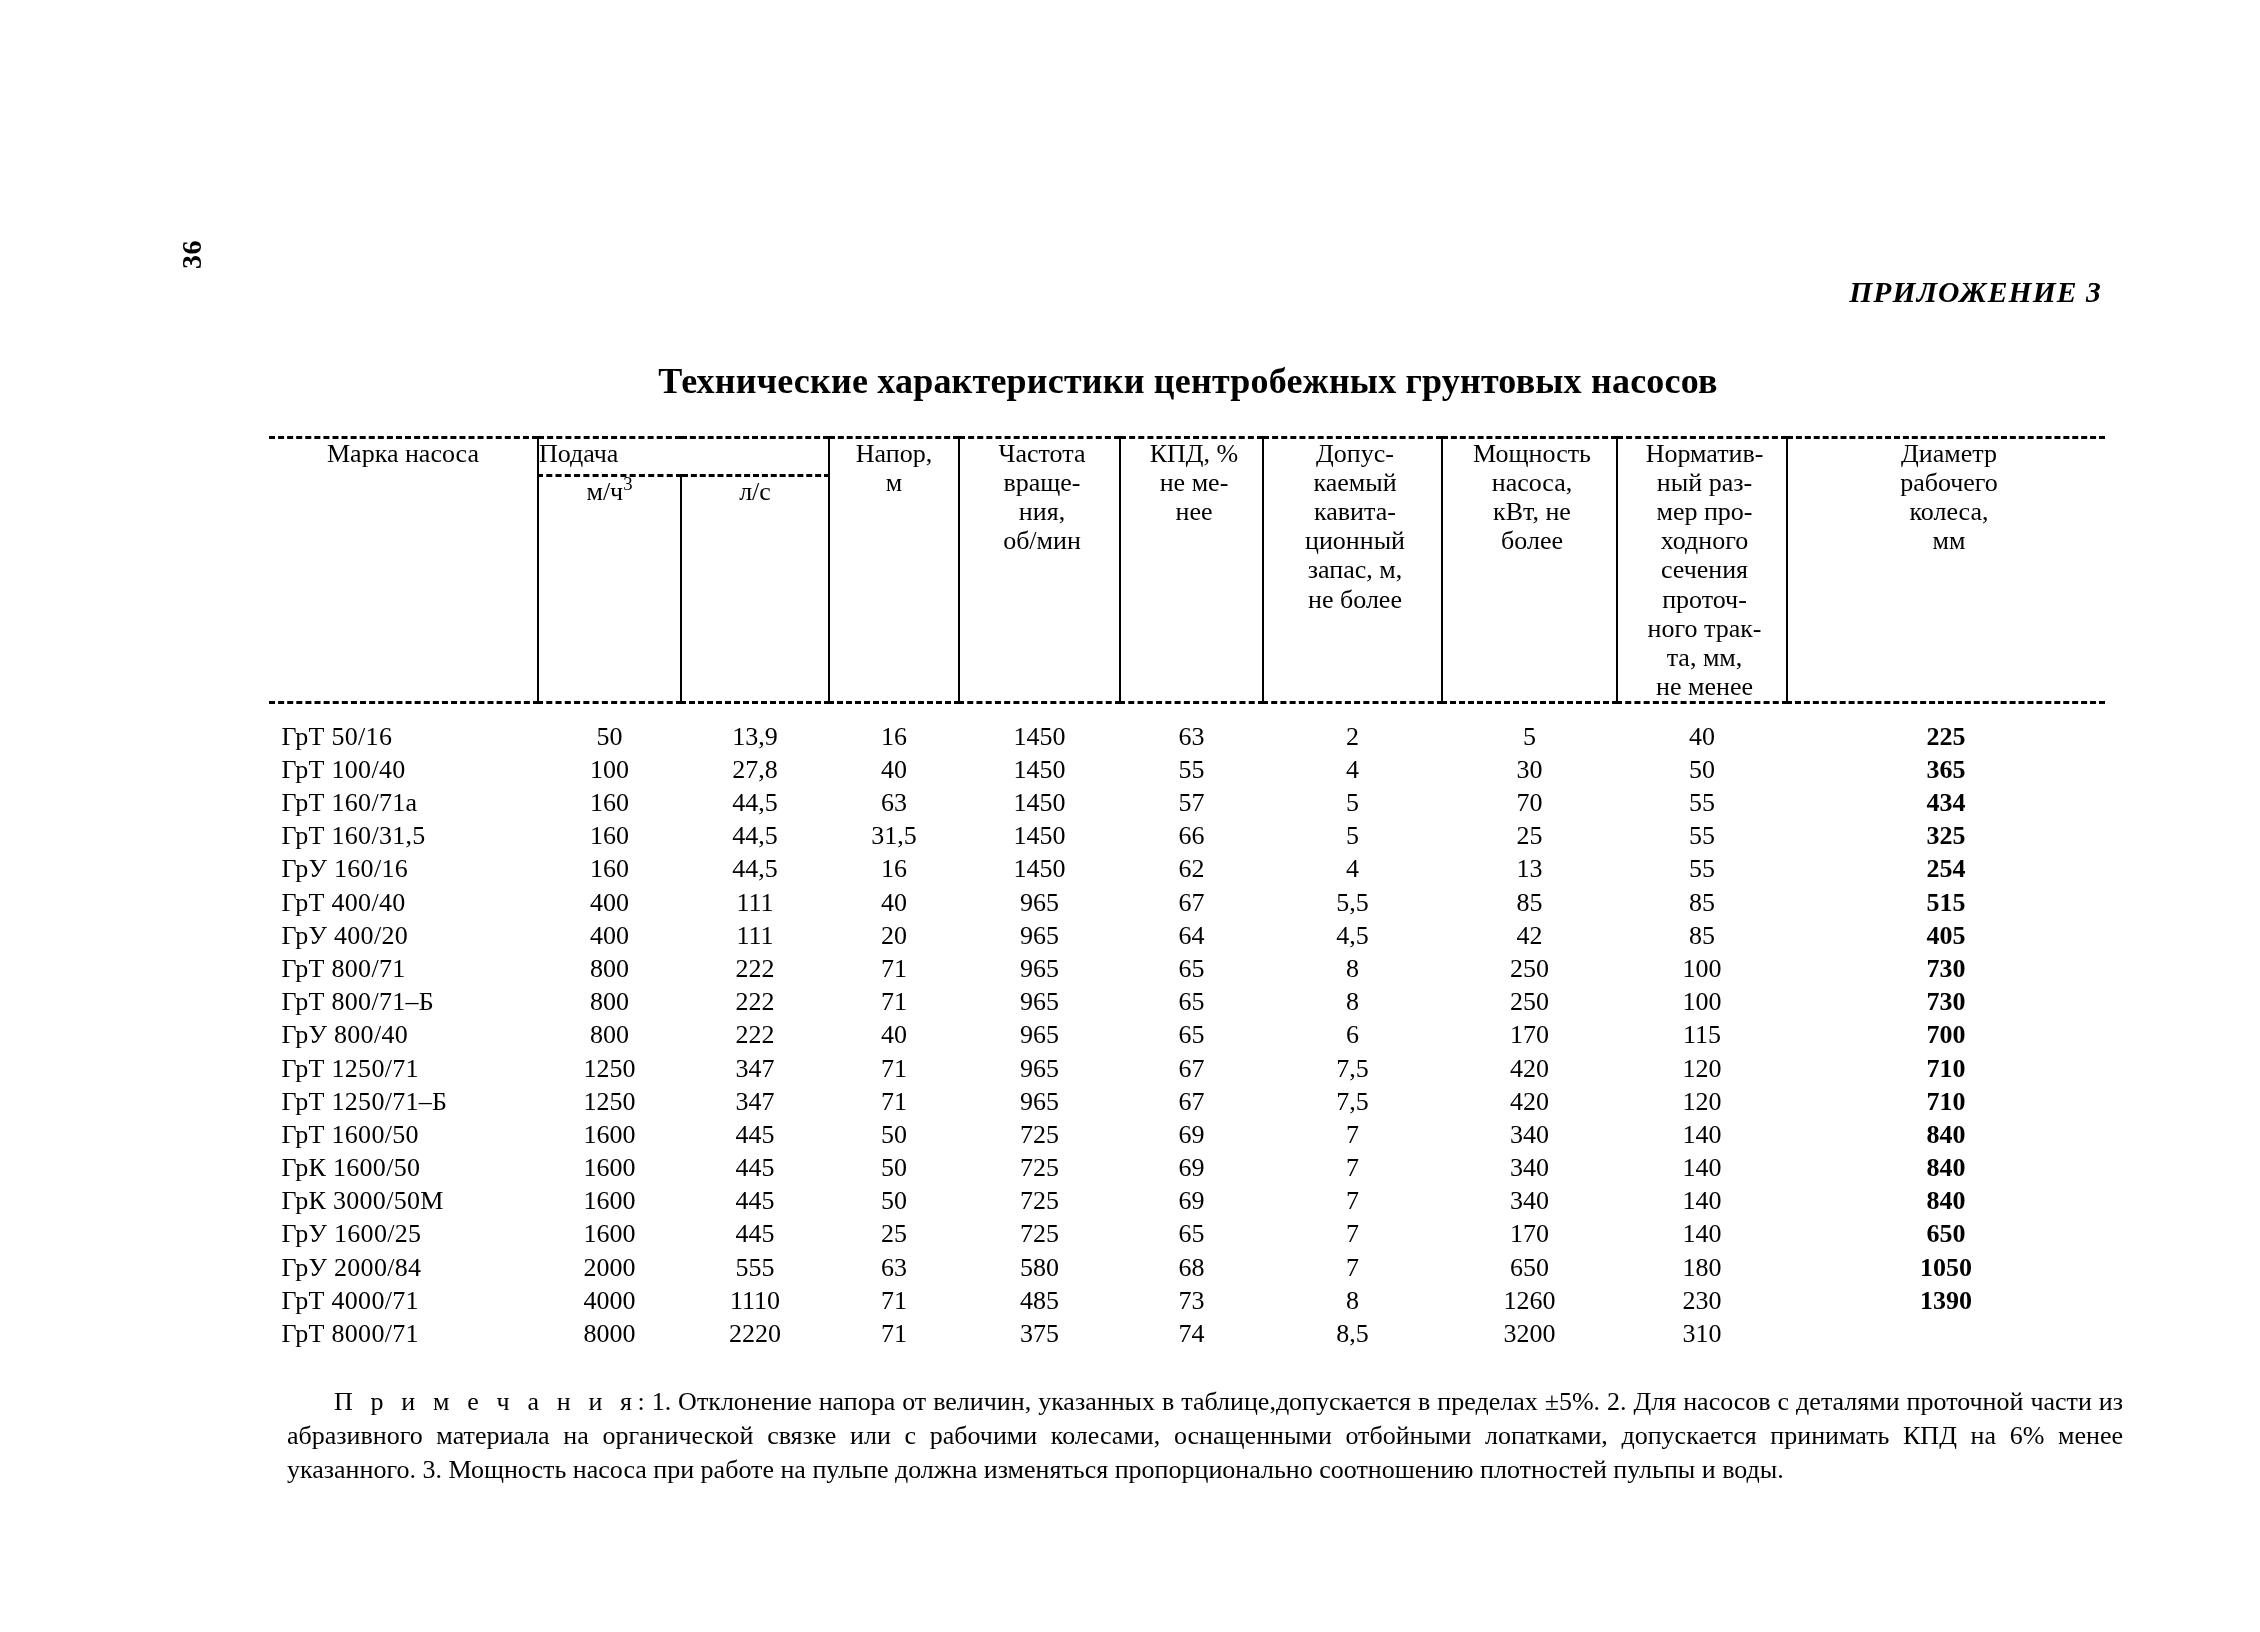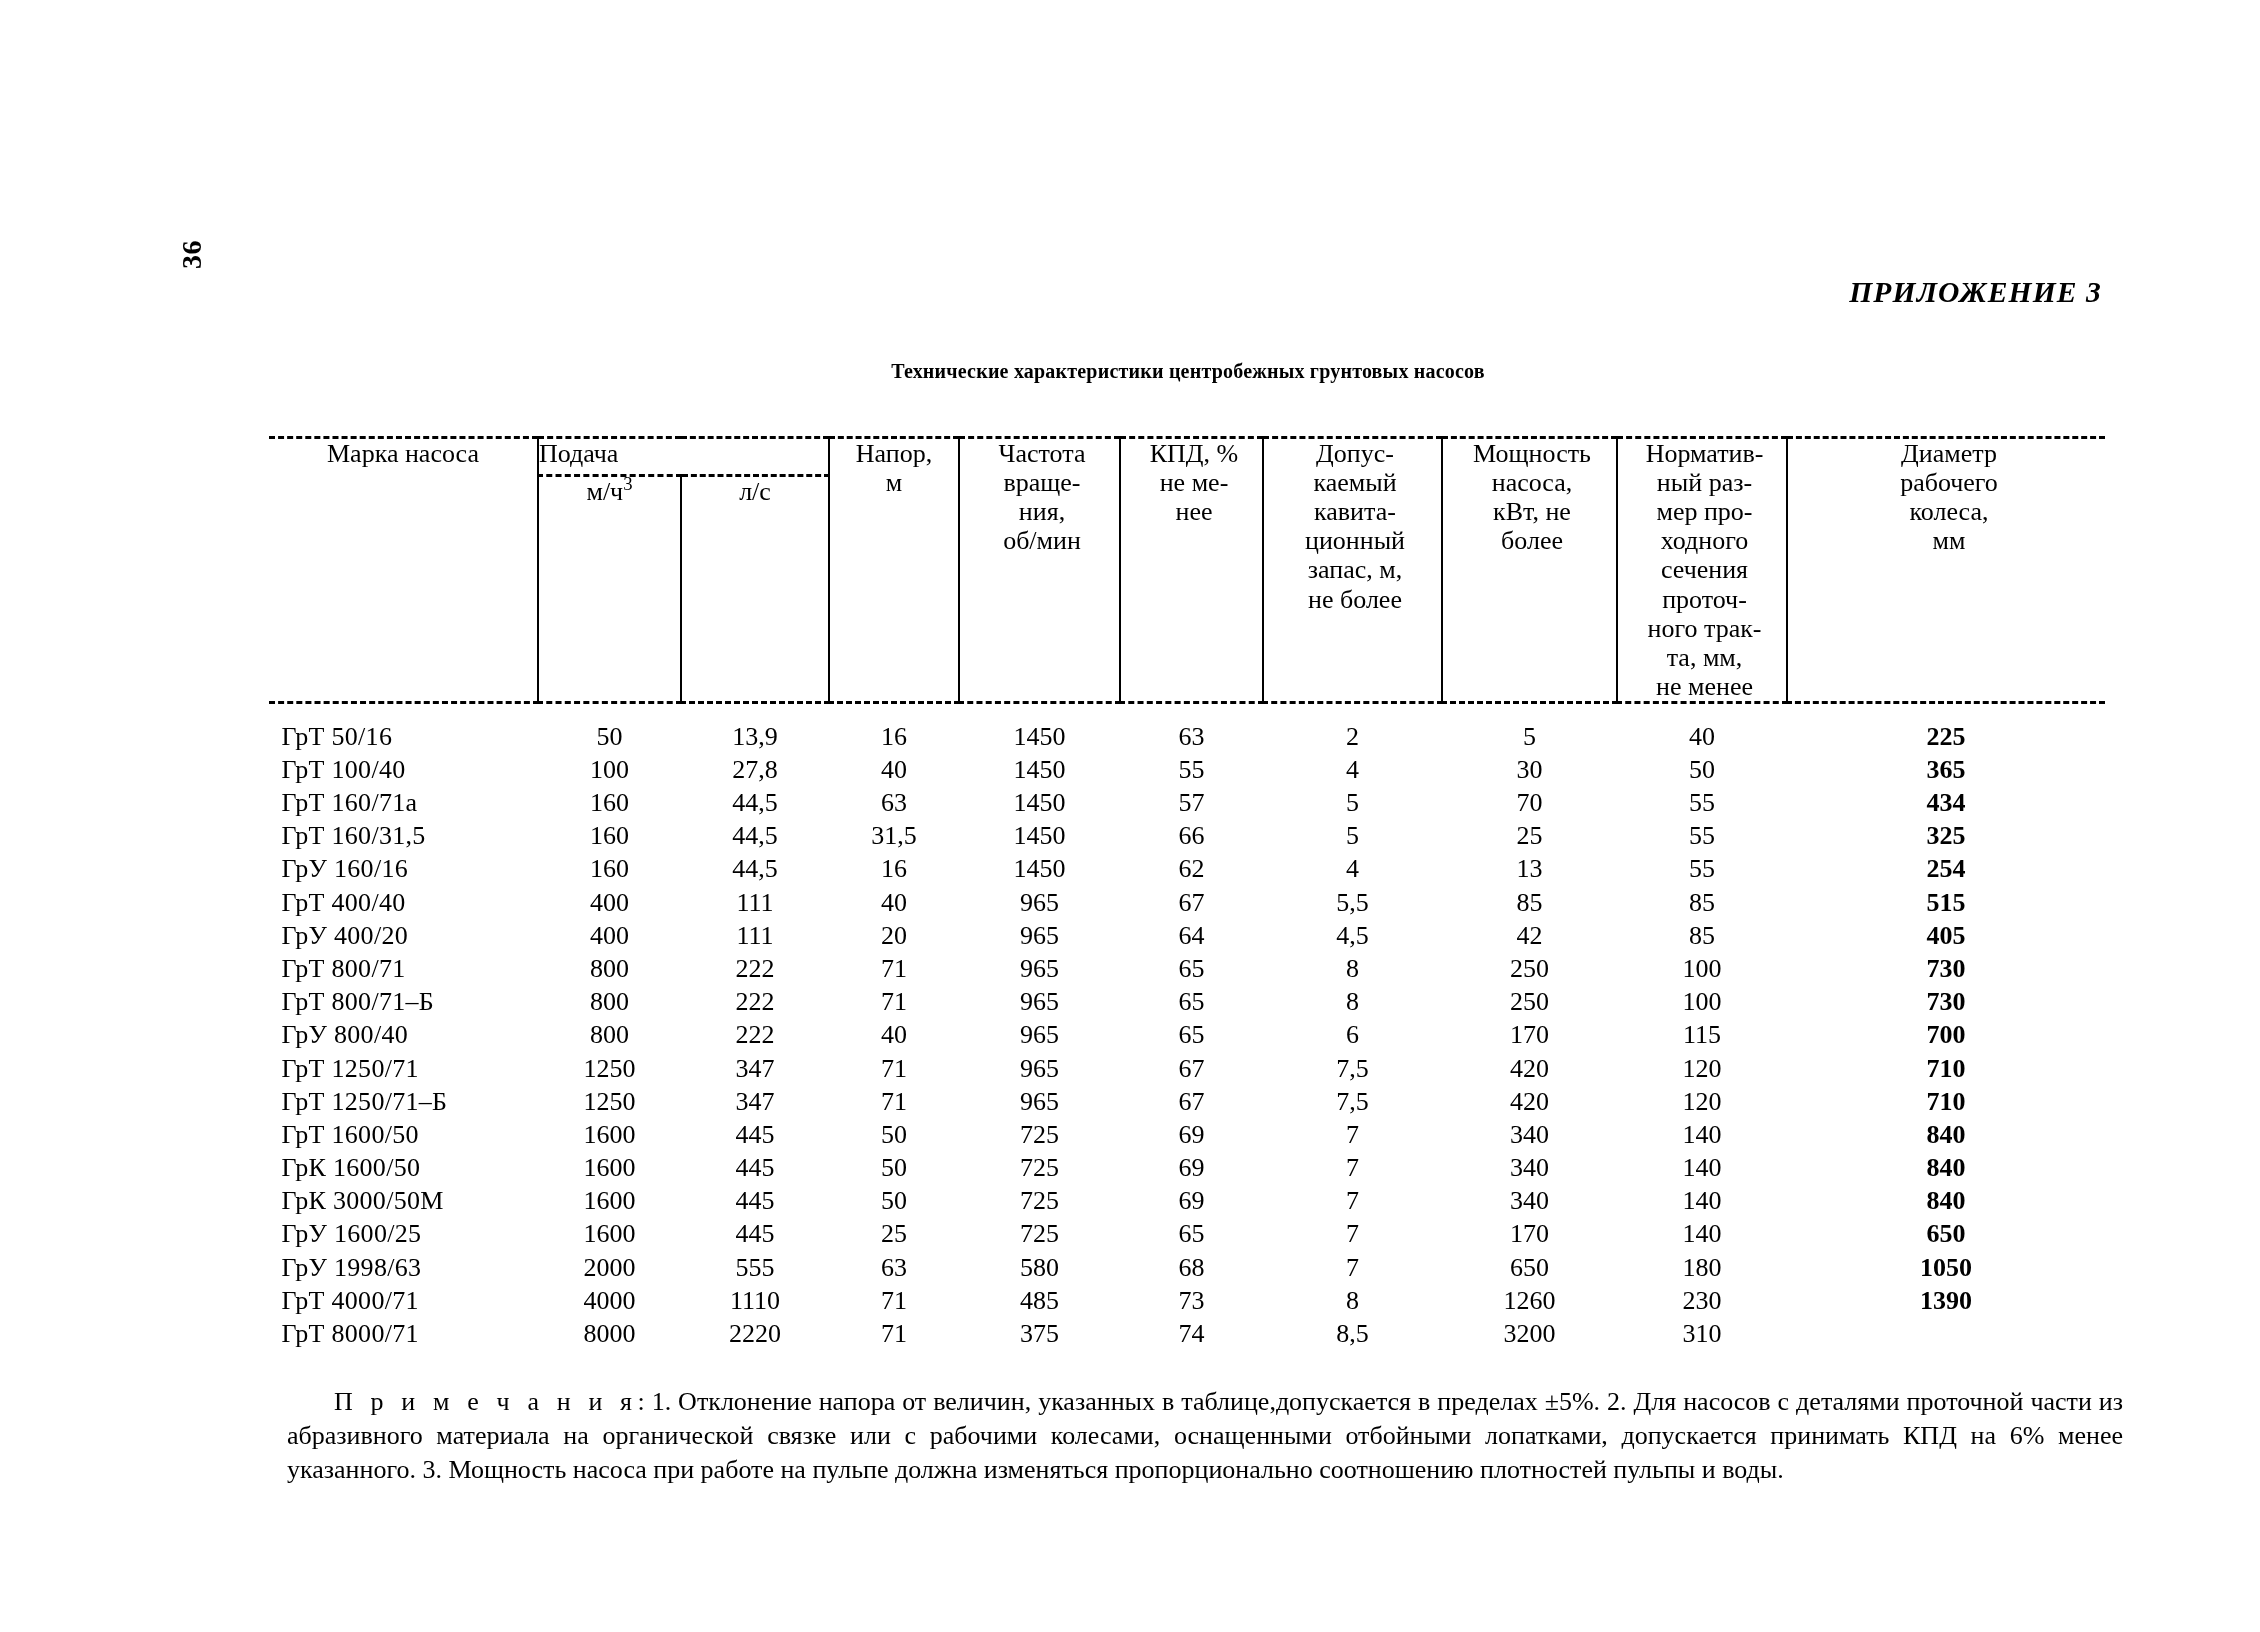--- a/index.html
+++ b/index.html
@@ -47,21 +47,21 @@
     white-space: nowrap;
   }
 
   
   .caption {
     position: absolute;
     left: 0;
     right: 0;
     top: 360px;
     text-align: center;
-    font-size: 20px;
+    font-size: 36px;
     font-weight: bold;
     letter-spacing: 0.2px;
     padding-left: 116px;
   }
 
   
   .table-wrap {
     position: absolute;
     left: 269px;
     top: 436px;
@@ -451,21 +451,21 @@
             <td class="num">445</td>
             <td class="num">25</td>
             <td class="num">725</td>
             <td class="num">65</td>
             <td class="num">7</td>
             <td class="num">170</td>
             <td class="num">140</td>
             <td class="diam">650</td>
           </tr>
           <tr>
-            <td class="model">ГрУ 1998/63</td>
+            <td class="model">ГрУ 2000/84</td>
             <td class="num">2000</td>
             <td class="num">555</td>
             <td class="num">63</td>
             <td class="num">580</td>
             <td class="num">68</td>
             <td class="num">7</td>
             <td class="num">650</td>
             <td class="num">180</td>
             <td class="diam">1050</td>
           </tr>

